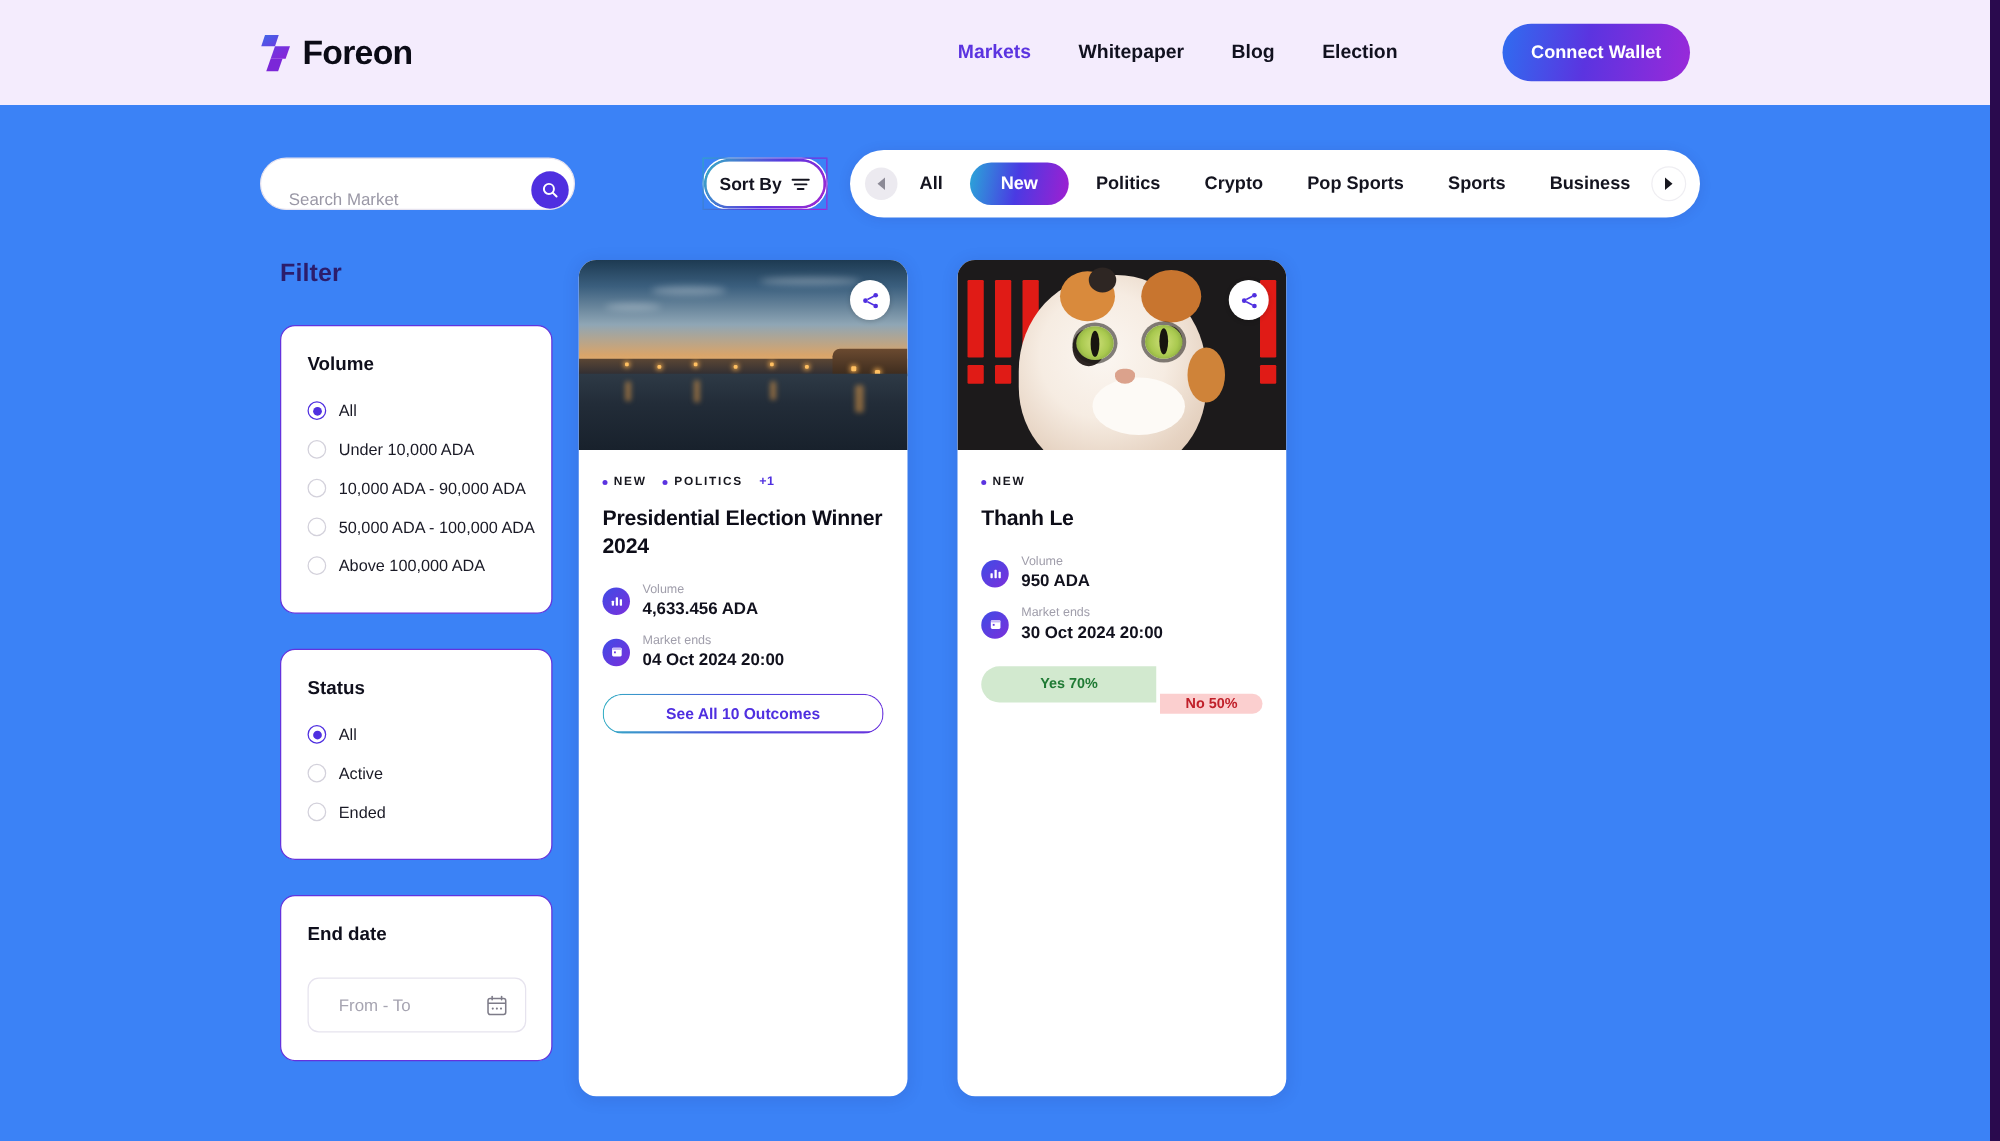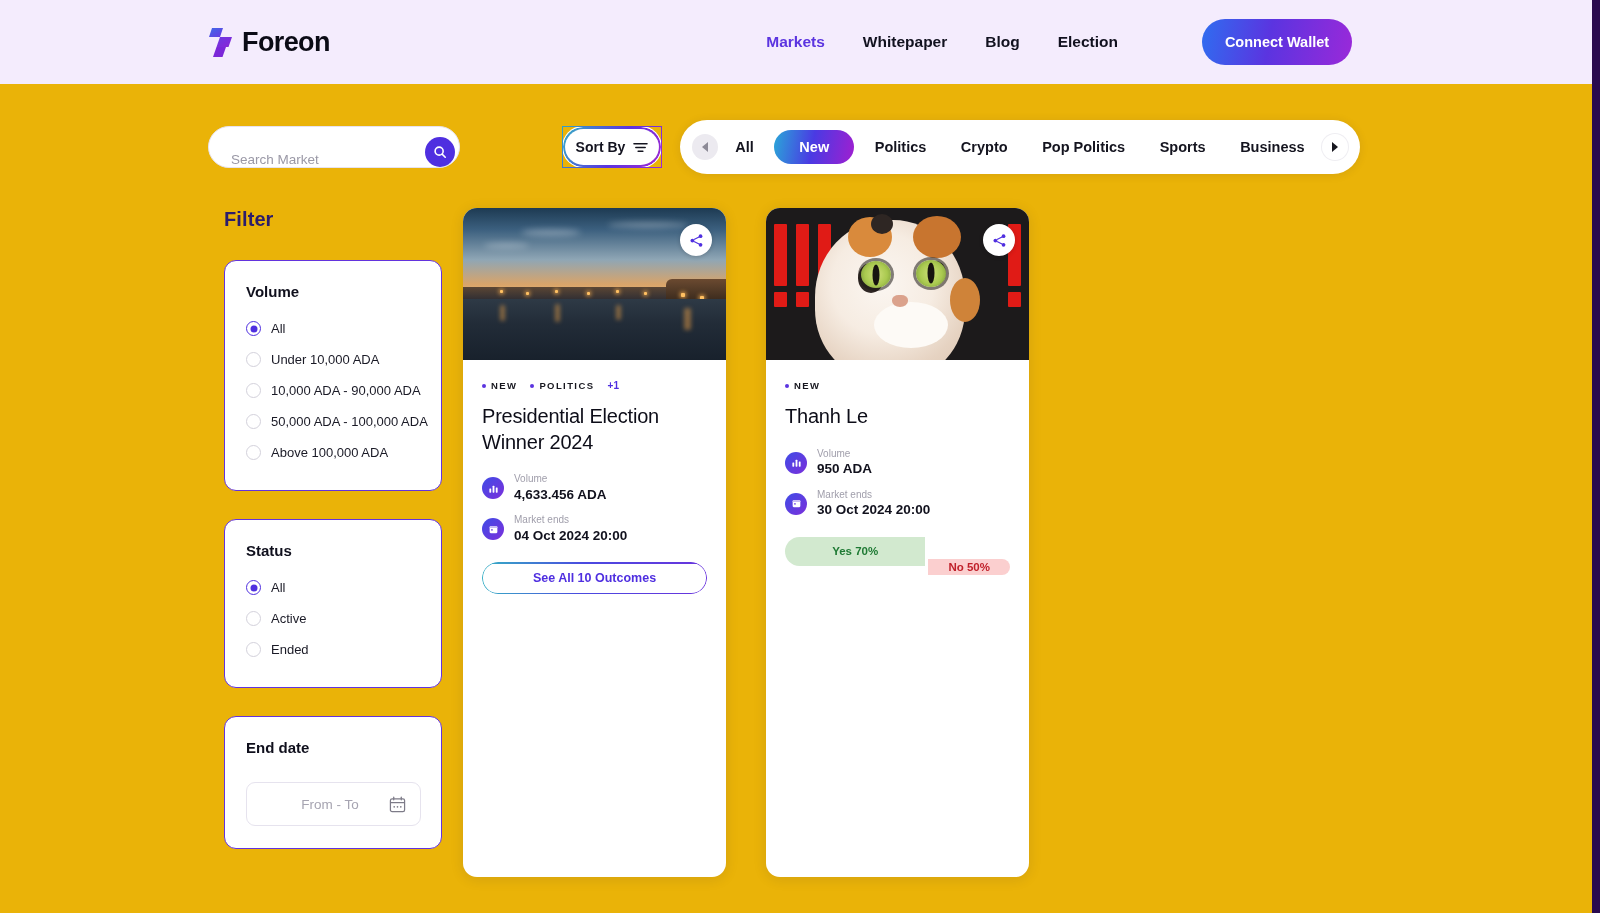--- a/index.html
+++ b/index.html
@@ -9,21 +9,21 @@
     height: 913px;
     overflow: hidden;
     background: #ffffff;
     font-family: "Liberation Sans", sans-serif;
   }
 
   .page {
     position: relative;
     width: 1600px;
     height: 913px;
-    background: #eab308;
+    background: #3b82f6;
   }
 
   
   .header {
     height: 84px;
     background: #f4ecfd;
     display: flex;
     align-items: center;
     padding: 0 248px 0 208px;
     position: relative;
@@ -277,21 +277,20 @@
 
   .date-field {
     margin-top: 26px;
     height: 44px;
     border: 1px solid #e6e3ee;
     border-radius: 9px;
     display: flex;
     align-items: center;
     padding: 0 14px 0 24px;
     cursor: pointer;
-    text-align: center;
   }
   .date-placeholder {
     flex: 1;
     font-size: 13.5px;
     color: #a6a4b1;
   }
 
   
   .cards {
     display: flex;
@@ -433,22 +432,22 @@
     background: #5b34e0;
     flex: none;
   }
   .tag-more {
     font-size: 10px;
     font-weight: 700;
     color: #4f2fe0;
     letter-spacing: 0.3px;
   }
   .card-title {
-    font-size: 20px;
-    font-weight: 400;
+    font-size: 17px;
+    font-weight: 700;
     color: #0d0d18;
     line-height: 1.28;
     letter-spacing: -0.2px;
     margin-bottom: 18px;
   }
   .stat-row {
     display: flex;
     align-items: center;
     gap: 10px;
     margin-bottom: 11px;
@@ -600,21 +599,21 @@
 
     <div class="tabs-bar">
       <button class="arrow-btn">
         <span class="tri-left"></span>
       </button>
       <div class="tabs">
         <button class="tab">All</button>
         <button class="tab active">New</button>
         <button class="tab">Politics</button>
         <button class="tab">Crypto</button>
-        <button class="tab">Pop Politics</button>
+        <button class="tab">Pop Sports</button>
         <button class="tab">Sports</button>
         <button class="tab">Business</button>
       </div>
       <button class="arrow-btn right">
         <span class="tri-right"></span>
       </button>
     </div>
   </div>
 
   <div class="body-area">

